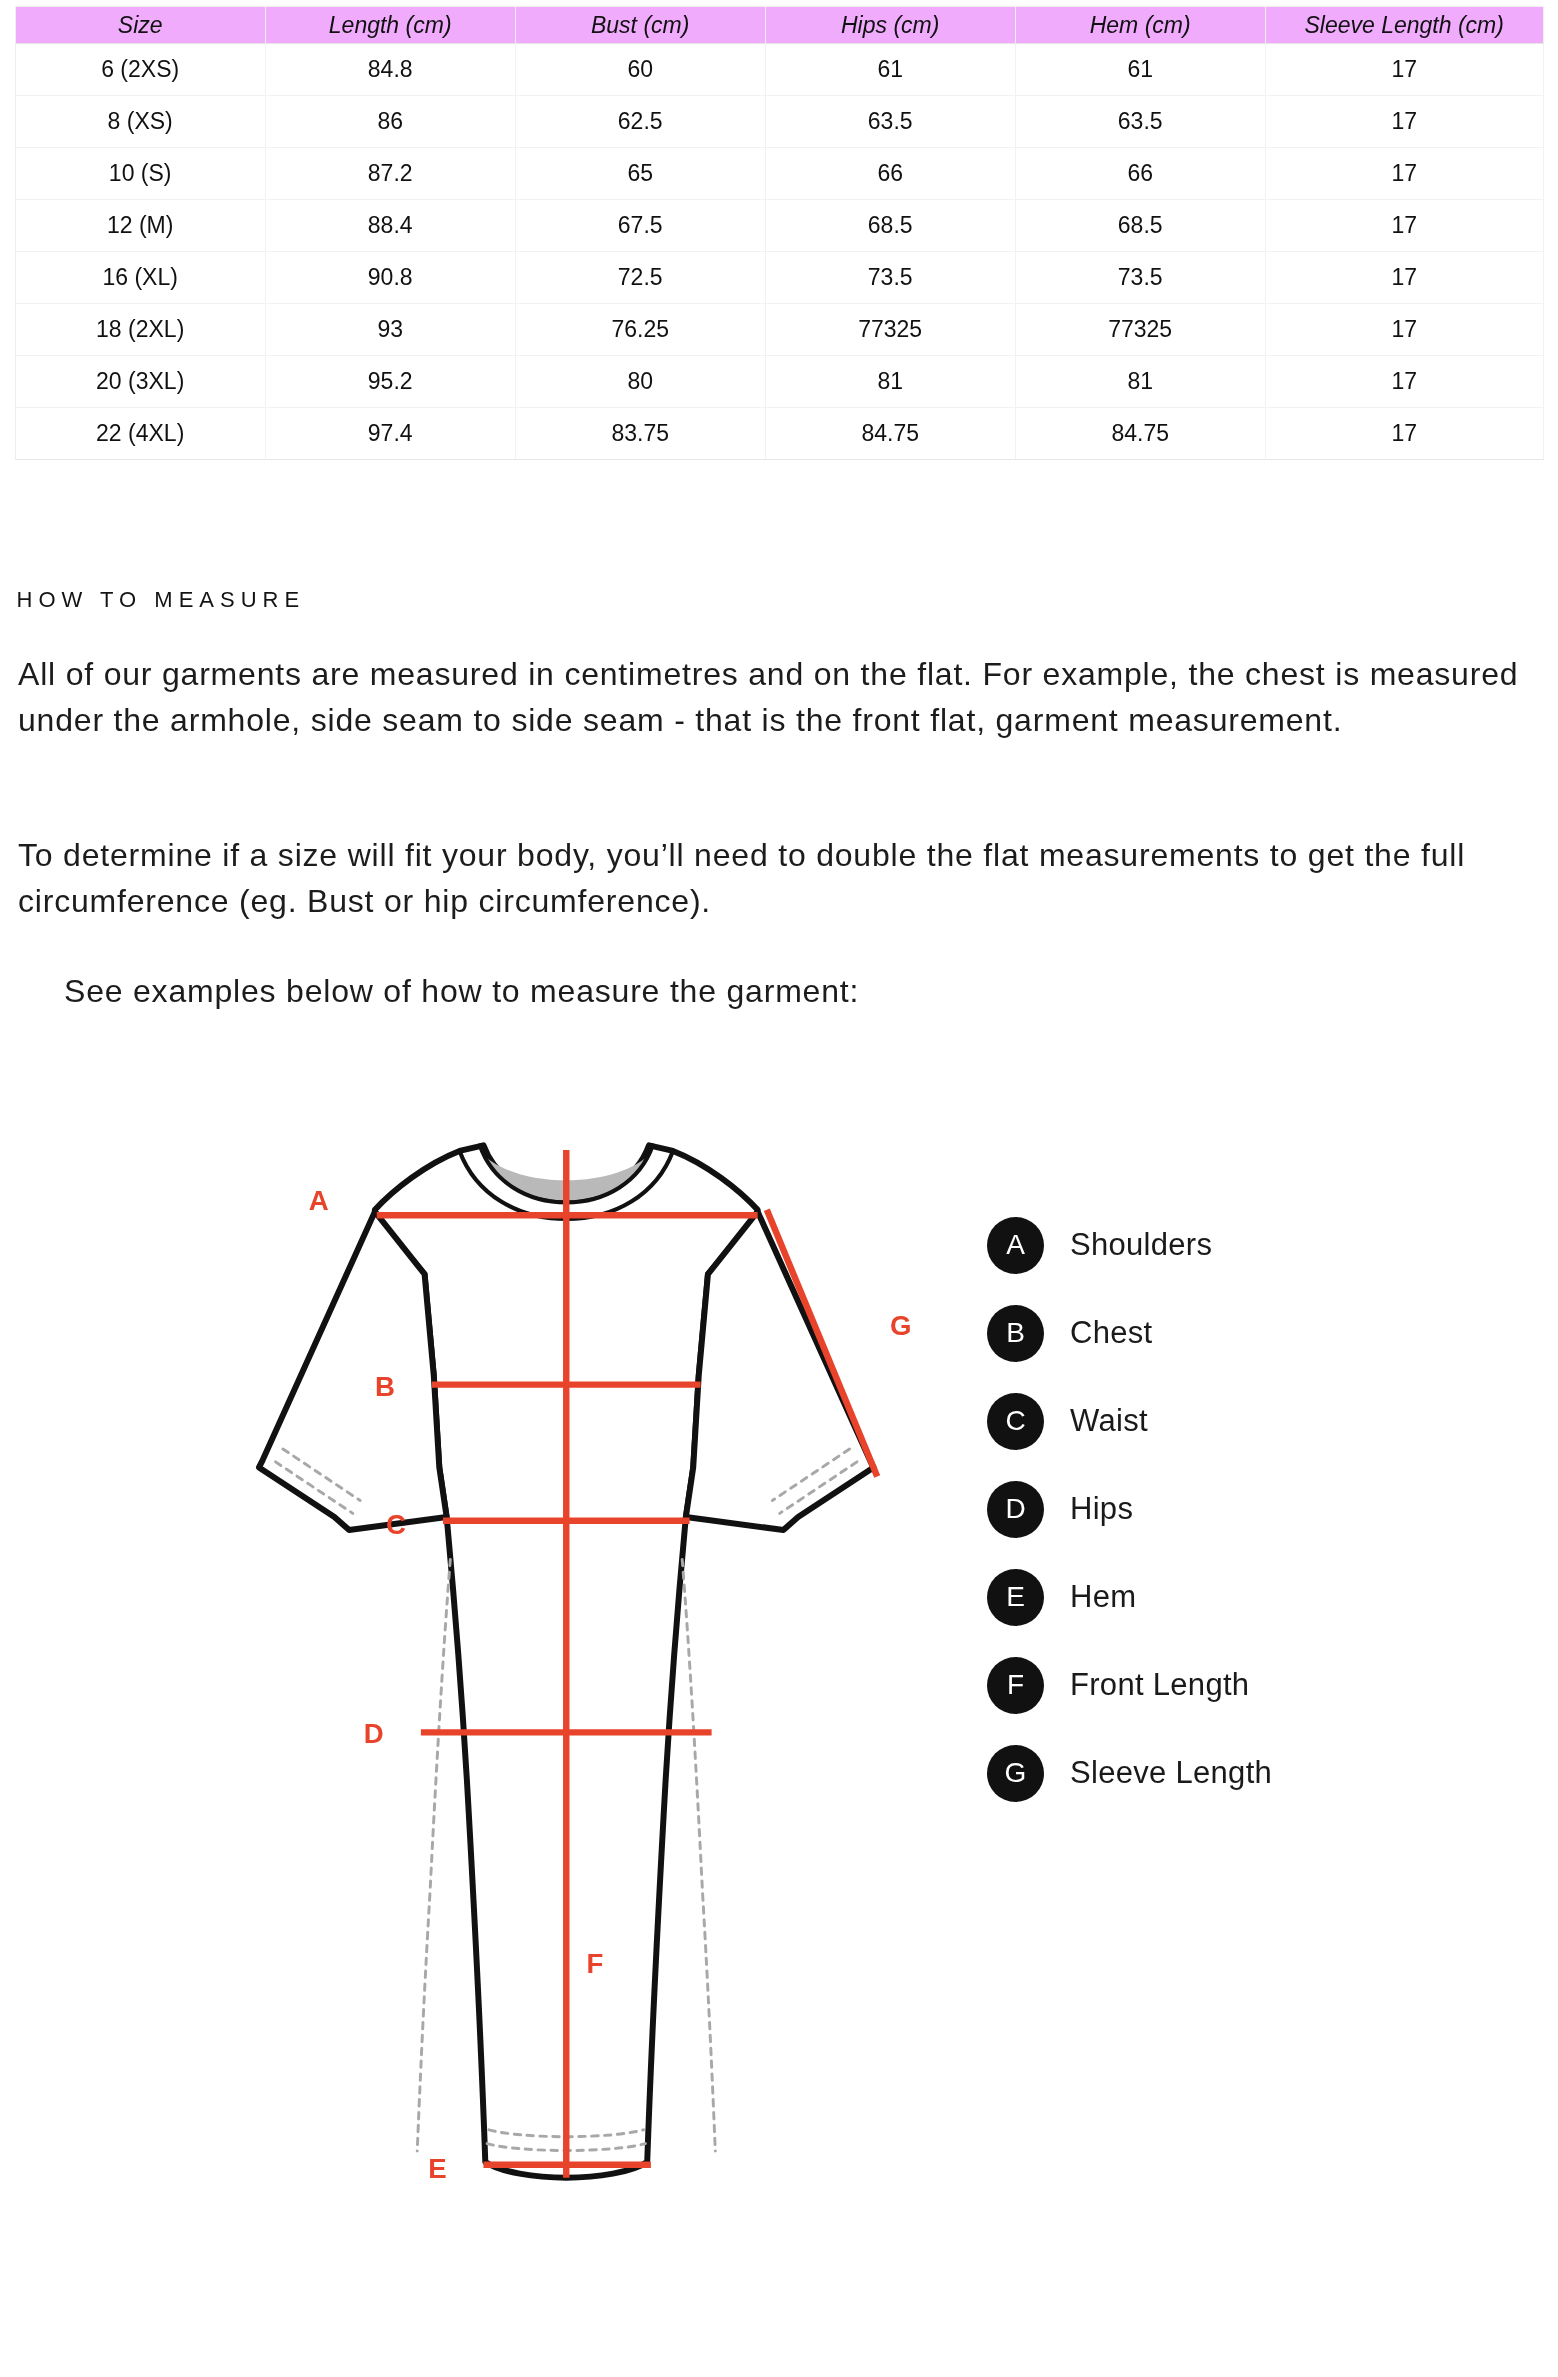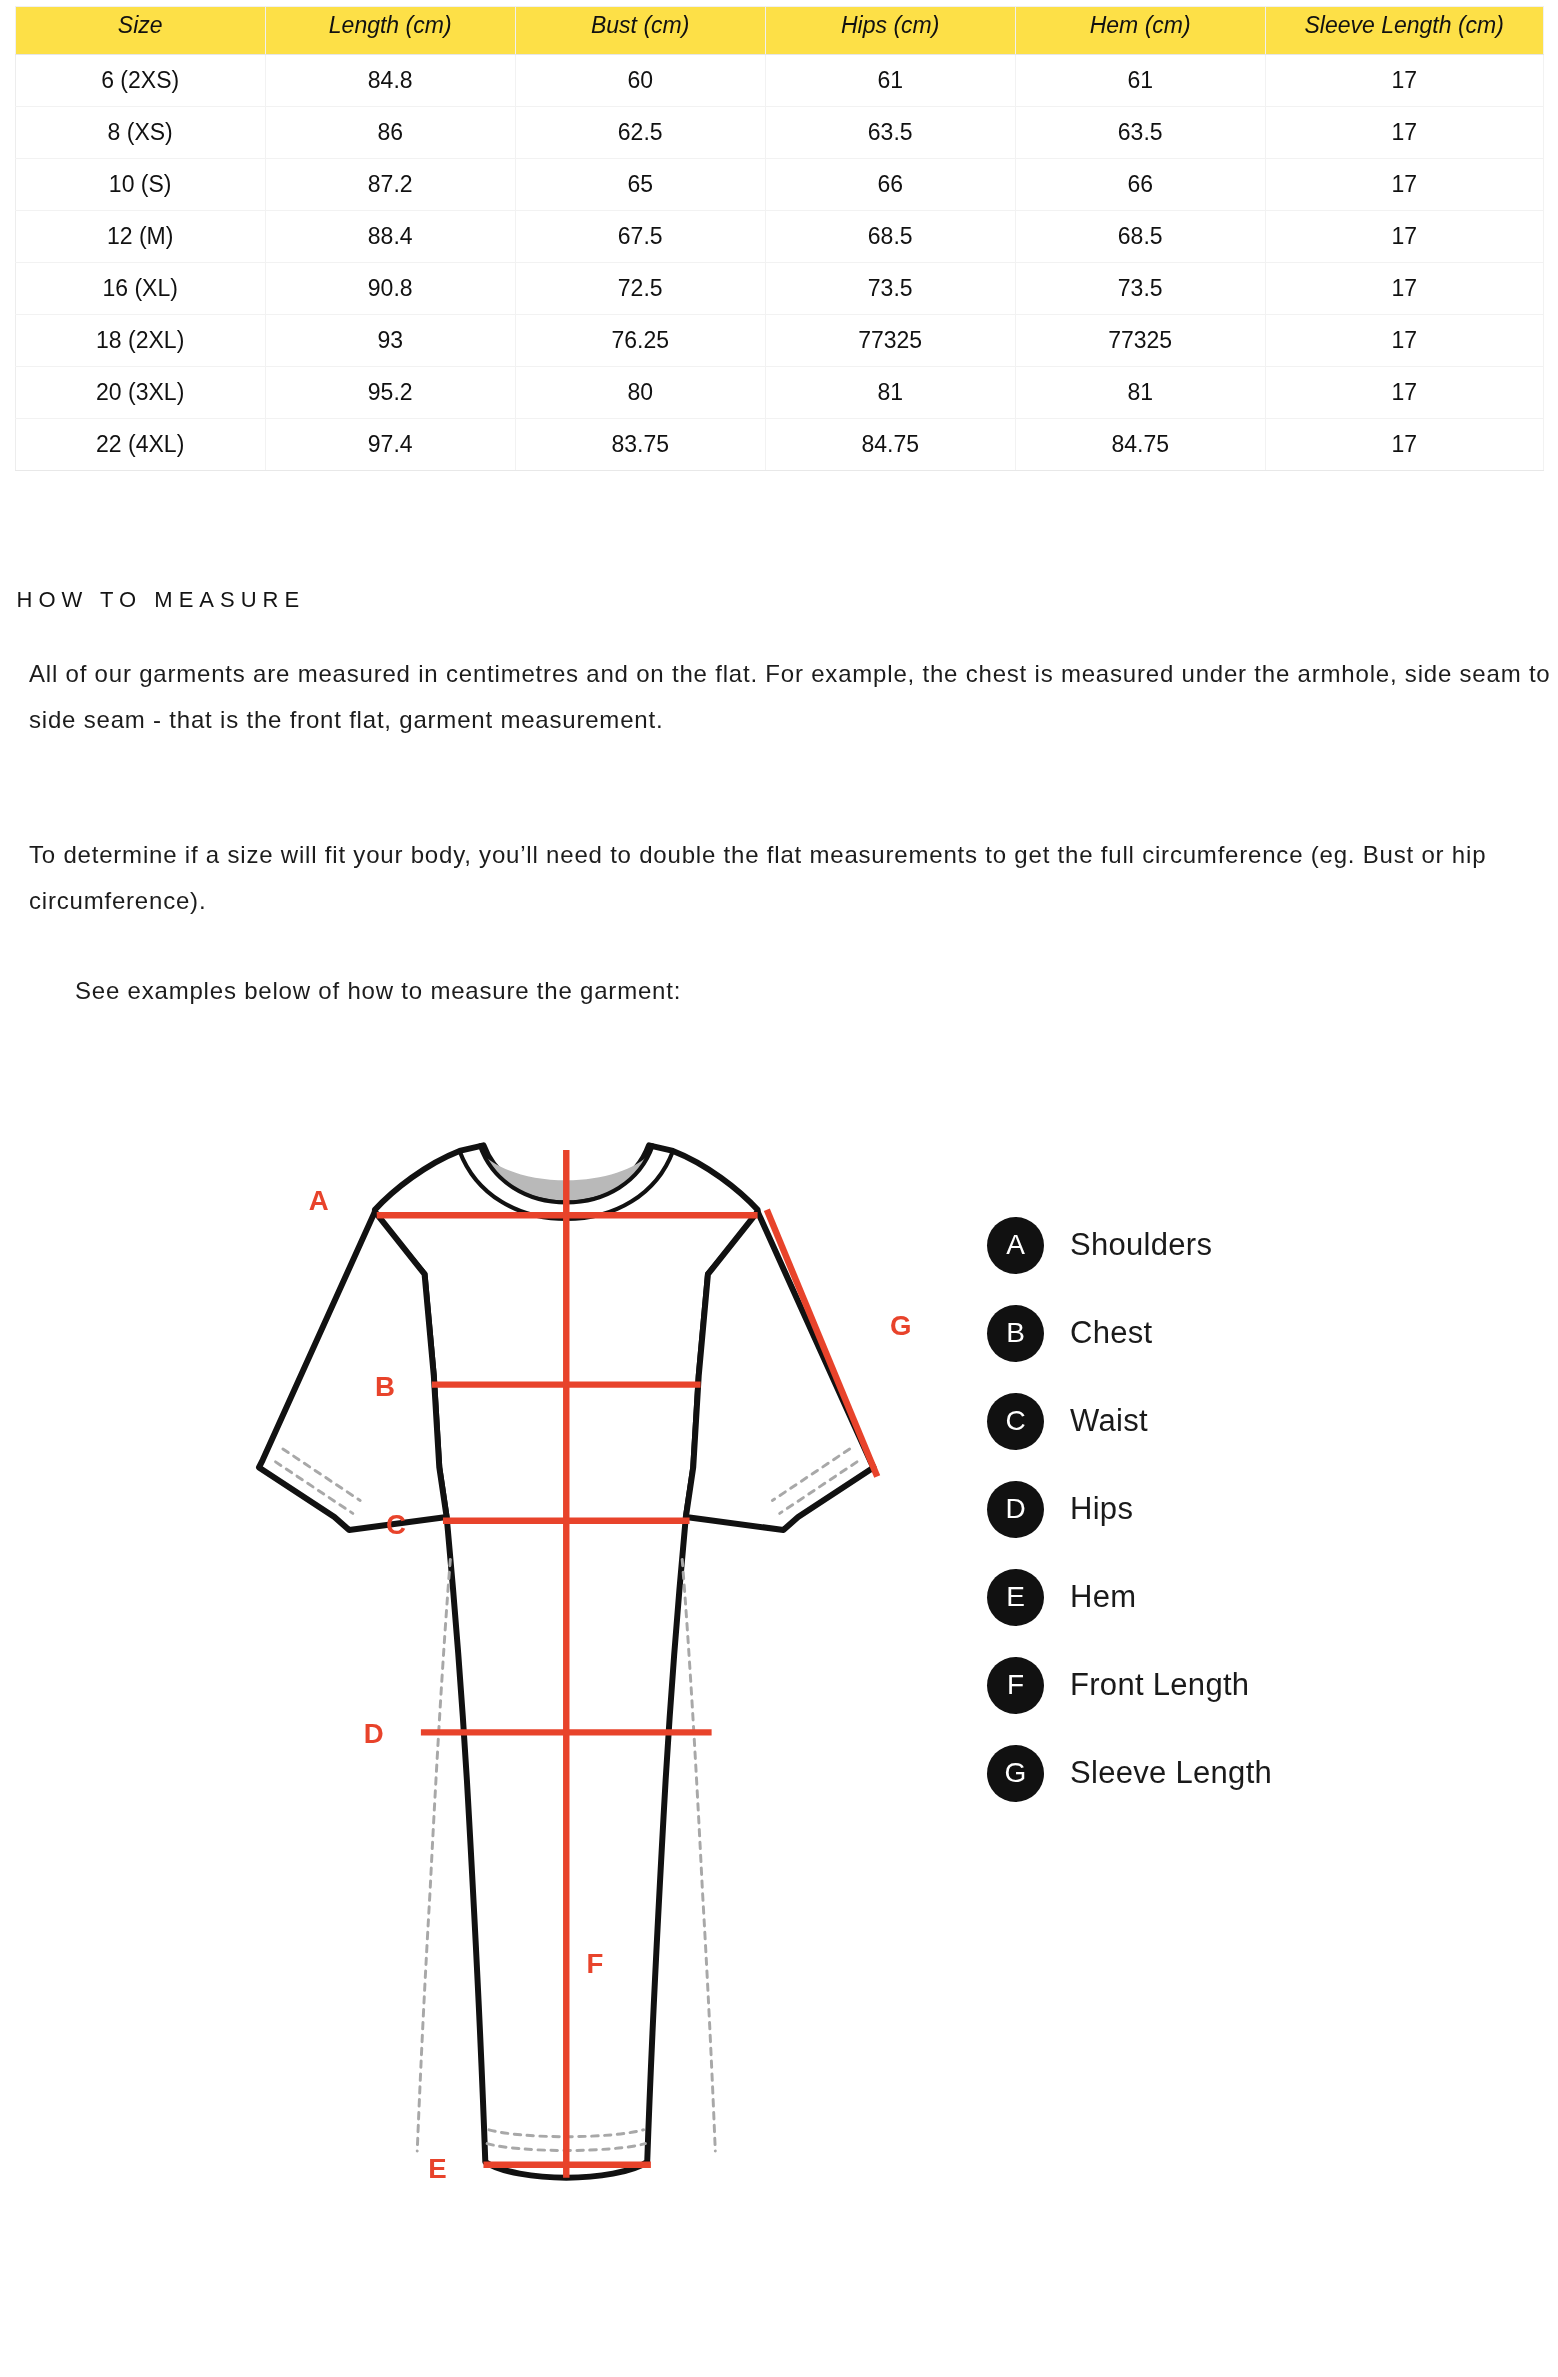--- a/index.html
+++ b/index.html
@@ -28,24 +28,24 @@
     table-layout: fixed;
   }
   table.size-table col.c-size   { width: 250px; }
   table.size-table col.c-len    { width: 250px; }
   table.size-table col.c-bust   { width: 250px; }
   table.size-table col.c-hips   { width: 250px; }
   table.size-table col.c-hem    { width: 250px; }
   table.size-table col.c-sleeve { width: 278px; }
 
   table.size-table thead th {
-    background: #fde047;
+    background: #f0abfc;
     border: 0.9px solid #f0f0f0;
     border-bottom: 0.9px solid #e6e6e6;
-    height: 48px;
+    height: 37px;
     max-height: 48px;
     overflow: hidden;
     padding: 3.7px 5.5px 0 5.5px;
     text-align: center;
     vertical-align: top;
     font-style: italic;
     font-weight: normal;
     font-size: 23px;
     color: #111111;
     line-height: 28px;
@@ -76,23 +76,23 @@
     top: 581px;
     font-size: 22px;
     letter-spacing: 6px;
     color: #141414;
     font-weight: normal;
     margin: 0;
     line-height: 37px;
   }
   .body-copy {
     position: absolute;
-    left: 29px;
+    left: 18px;
     color: #1c1c1c;
-    font-size: 24px;
+    font-size: 32px;
     line-height: 46px;
     letter-spacing: 0.8px;
     margin: 0;
   }
   #para-1 { top: 651px;  width: 1527px; }
   #para-2 { top: 832px;  width: 1472px; }
   #para-3 { top: 968px; width: 1472px; margin-left: 46px; }
 
   
   .diagram {

